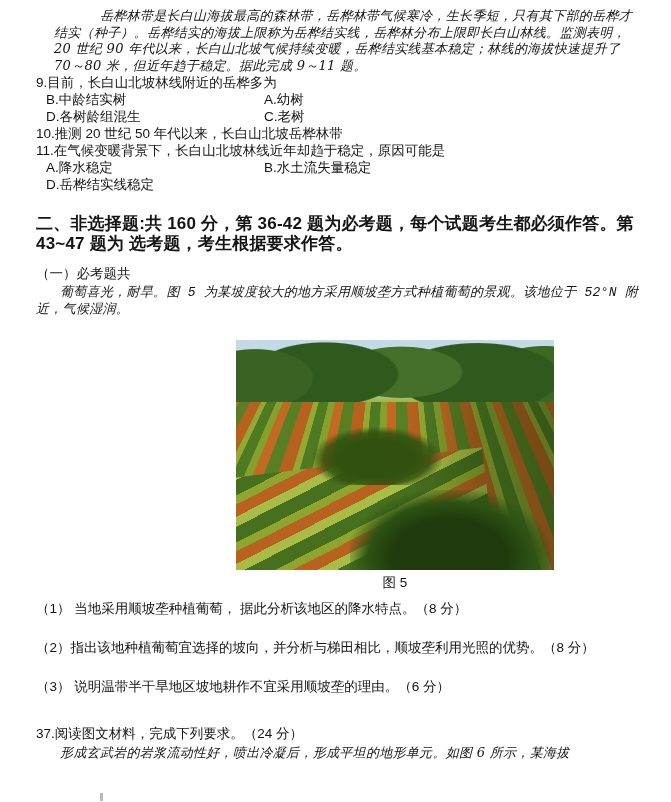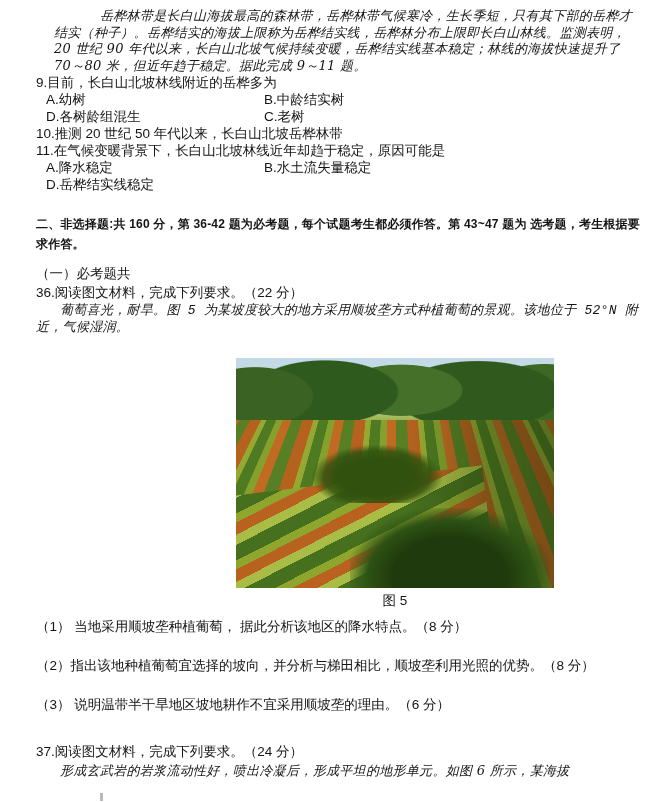--- a/index.html
+++ b/index.html
@@ -26,21 +26,21 @@
   .q{font-size:13.5px;line-height:17px;}
   .q .stem{white-space:nowrap;}
   .options{
     display:grid;
     grid-template-columns:218px auto;
     margin-left:10px;
   }
   .opt{line-height:17px;white-space:nowrap;}
   .section-header{
     font-weight:bold;
-    font-size:12px;
+    font-size:17px;
     line-height:20px;
     margin-top:21px;
     letter-spacing:.2px;
   }
   .subsection{font-size:13.5px;line-height:18px;margin-top:12px;font-family:Liberation Mono, monospace;}
   .q-heading{font-size:13.5px;line-height:18px;}
   .q36-intro{
     font-family:Liberation Mono, monospace;
     font-style:italic;
     font-size:13px;
@@ -113,22 +113,22 @@
 </head>
 <body>
 
 <div class="page">
 
   <p class="passage">岳桦林带是长白山海拔最高的森林带，岳桦林带气候寒冷，生长季短，只有其下部的岳桦才结实（种子）。岳桦结实的海拔上限称为岳桦结实线，岳桦林分布上限即长白山林线。监测表明，20 世纪 90 年代以来，长白山北坡气候持续变暖，岳桦结实线基本稳定；林线的海拔快速提升了 70～80 米，但近年趋于稳定。据此完成 9～11 题。</p>
 
   <div class="q">
     <div class="stem"><span>9.</span><span>目前，长白山北坡林线附近的岳桦多为</span></div>
     <div class="options">
+      <div class="opt"><span>B.</span><span>中龄结实树</span></div>
       <div class="opt"><span>A.</span><span>幼树</span></div>
-      <div class="opt"><span>B.</span><span>中龄结实树</span></div>
       <div class="opt"><span>D.</span><span>各树龄组混生</span></div>
       <div class="opt"><span>C.</span><span>老树</span></div>
     </div>
   </div>
 
   <div class="q">
     <div class="stem"><span>10.</span><span>推测 20 世纪 50 年代以来，长白山北坡岳桦林带</span></div>
   </div>
 
   <div class="q">
@@ -136,21 +136,20 @@
     <div class="options">
       <div class="opt"><span>A.</span><span>降水稳定</span></div>
       <div class="opt"><span>B.</span><span>水土流失量稳定</span></div>
       <div class="opt"><span>D.</span><span>岳桦结实线稳定</span></div>
     </div>
   </div>
 
   <div class="section-header">二、非选择题:共 160 分，第 36-42 题为必考题，每个试题考生都必须作答。第 43~47 题为 选考题，考生根据要求作答。</div>
   <div class="subsection">（一）必考题共</div>
 
-  <div class="q-heading">36.阅读图文材料，完成下列要求。（22 分）</div>
   <p class="q36-intro">葡萄喜光，耐旱。图 5 为某坡度较大的地方采用顺坡垄方式种植葡萄的景观。该地位于 52°N 附近，气候湿润。</p>
 
   <div class="figure">
     <div class="photo">
       <div class="ph-field"></div>
       <div class="ph-fore"></div>
       <div class="ph-shadow"></div>
       <div class="ph-sky"></div>
       <div class="ph-bush-mid"></div>
       <div class="ph-bush-bottom"></div>

